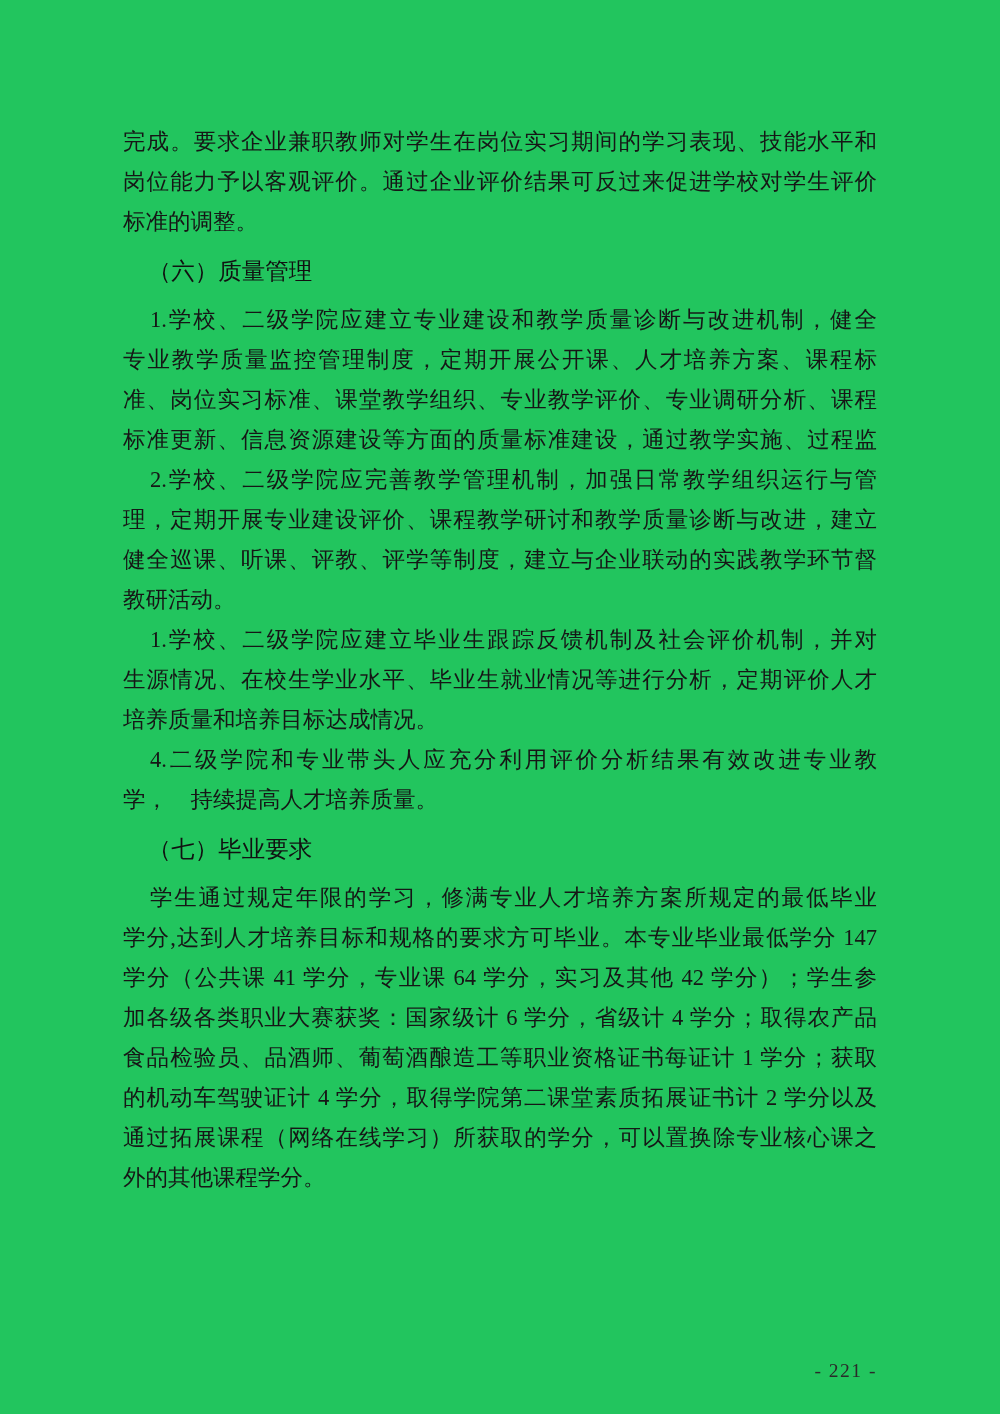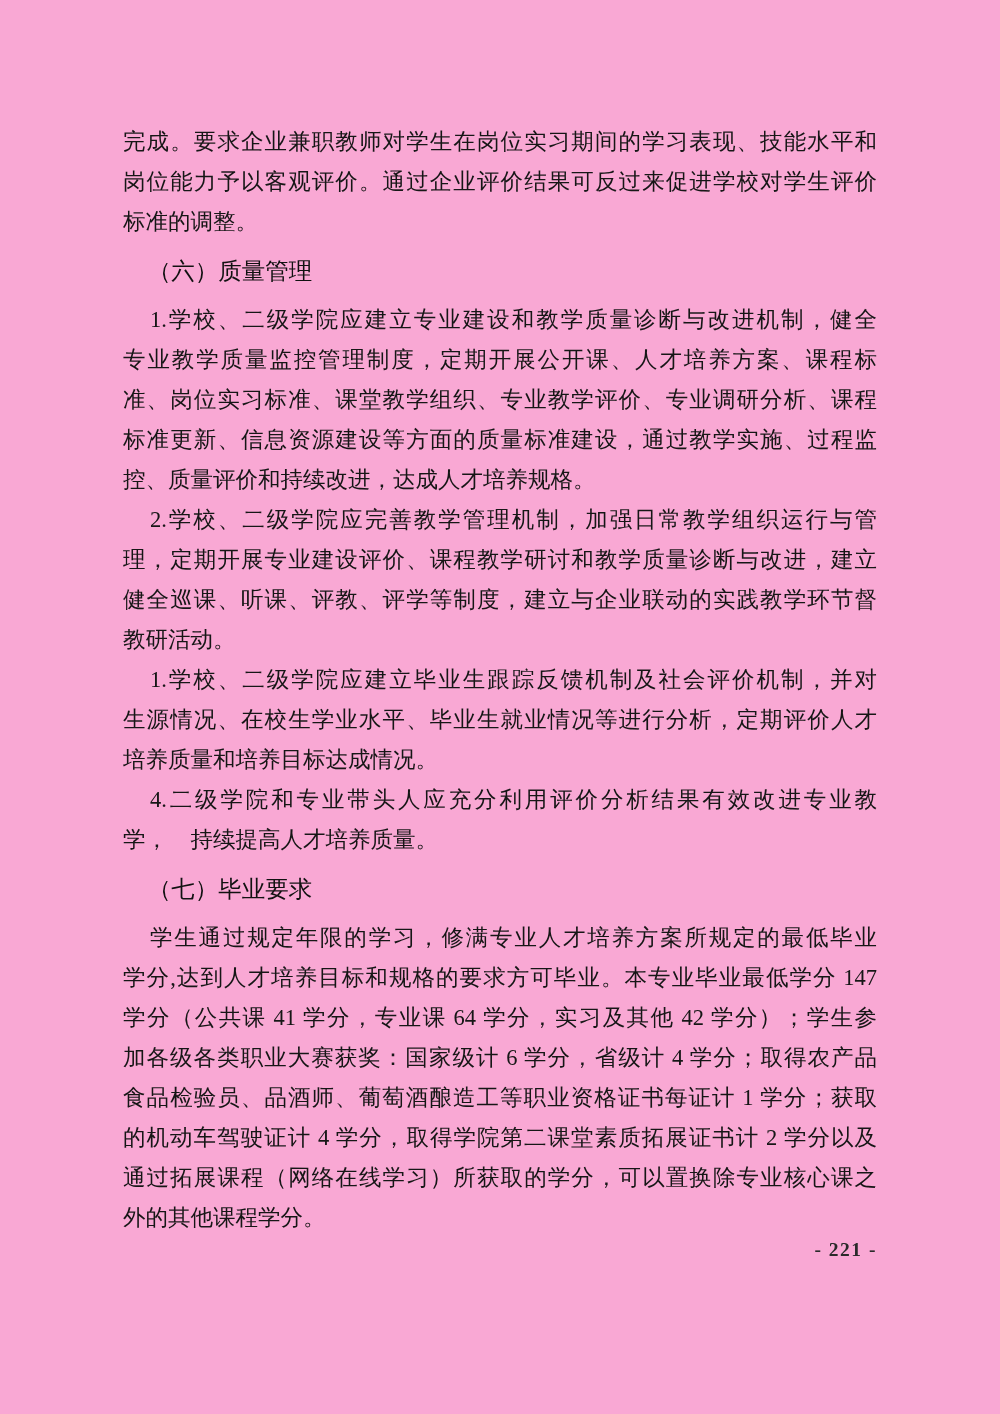--- a/index.html
+++ b/index.html
@@ -8,21 +8,21 @@
     height: 1414px;
     background: #ffffff;
     position: relative;
     overflow: hidden;
     font-family: "Liberation Serif", "DejaVu Serif", serif;
   }
   .page {
     position: absolute;
     left: 0; top: 0;
     width: 1000px; height: 1414px;
-    background: #f9a8d4;
+    background: #22c55e;
   }
   .content {
     position: absolute;
     left: 123px;
     top: 122px;
     width: 754px;
     font-size: 22.5px;
     color: #161616;
   }
   .paragraph { margin: 0; padding: 0; }
@@ -44,47 +44,45 @@
     line-height: 40px;
     height: 40px;
     margin: 9px 0 9px 0;
     font-weight: normal;
     font-size: 23.5px;
     text-indent: 1.05em;
     color: #111111;
   }
   .page-number {
     position: absolute;
-    top: 1239px;
+    top: 1360px;
     left: 123px;
     width: 754px;
     text-align: right;
     font-size: 19.5px;
     letter-spacing: 1.5px;
     color: #2a2a2a;
-    font-weight: bold;
   }
 </style>
 </head>
 <body>
 
 <div class="page">
   <div class="content">
       <div class="paragraph">
         <div class="text-line">完成。要求企业兼职教师对学生在岗位实习期间的学习表现、技能水平和</div>
         <div class="text-line">岗位能力予以客观评价。通过企业评价结果可反过来促进学校对学生评价</div>
         <div class="text-line last">标准的调整。</div>
       </div>
       <div class="heading">（六）质量管理</div>
       <div class="paragraph">
         <div class="text-line indent">1.学校、二级学院应建立专业建设和教学质量诊断与改进机制，健全</div>
         <div class="text-line">专业教学质量监控管理制度，定期开展公开课、人才培养方案、课程标</div>
         <div class="text-line">准、岗位实习标准、课堂教学组织、专业教学评价、专业调研分析、课程</div>
         <div class="text-line">标准更新、信息资源建设等方面的质量标准建设，通过教学实施、过程监</div>
-        <div class="text-line last">控、质量评价和持续改进，达成人才培养规格。</div>
       </div>
       <div class="paragraph">
         <div class="text-line indent">2.学校、二级学院应完善教学管理机制，加强日常教学组织运行与管</div>
         <div class="text-line">理，定期开展专业建设评价、课程教学研讨和教学质量诊断与改进，建立</div>
         <div class="text-line">健全巡课、听课、评教、评学等制度，建立与企业联动的实践教学环节督</div>
         <div class="text-line last">教研活动。</div>
       </div>
       <div class="paragraph">
         <div class="text-line indent">1.学校、二级学院应建立毕业生跟踪反馈机制及社会评价机制，并对</div>
         <div class="text-line">生源情况、在校生学业水平、毕业生就业情况等进行分析，定期评价人才</div>

